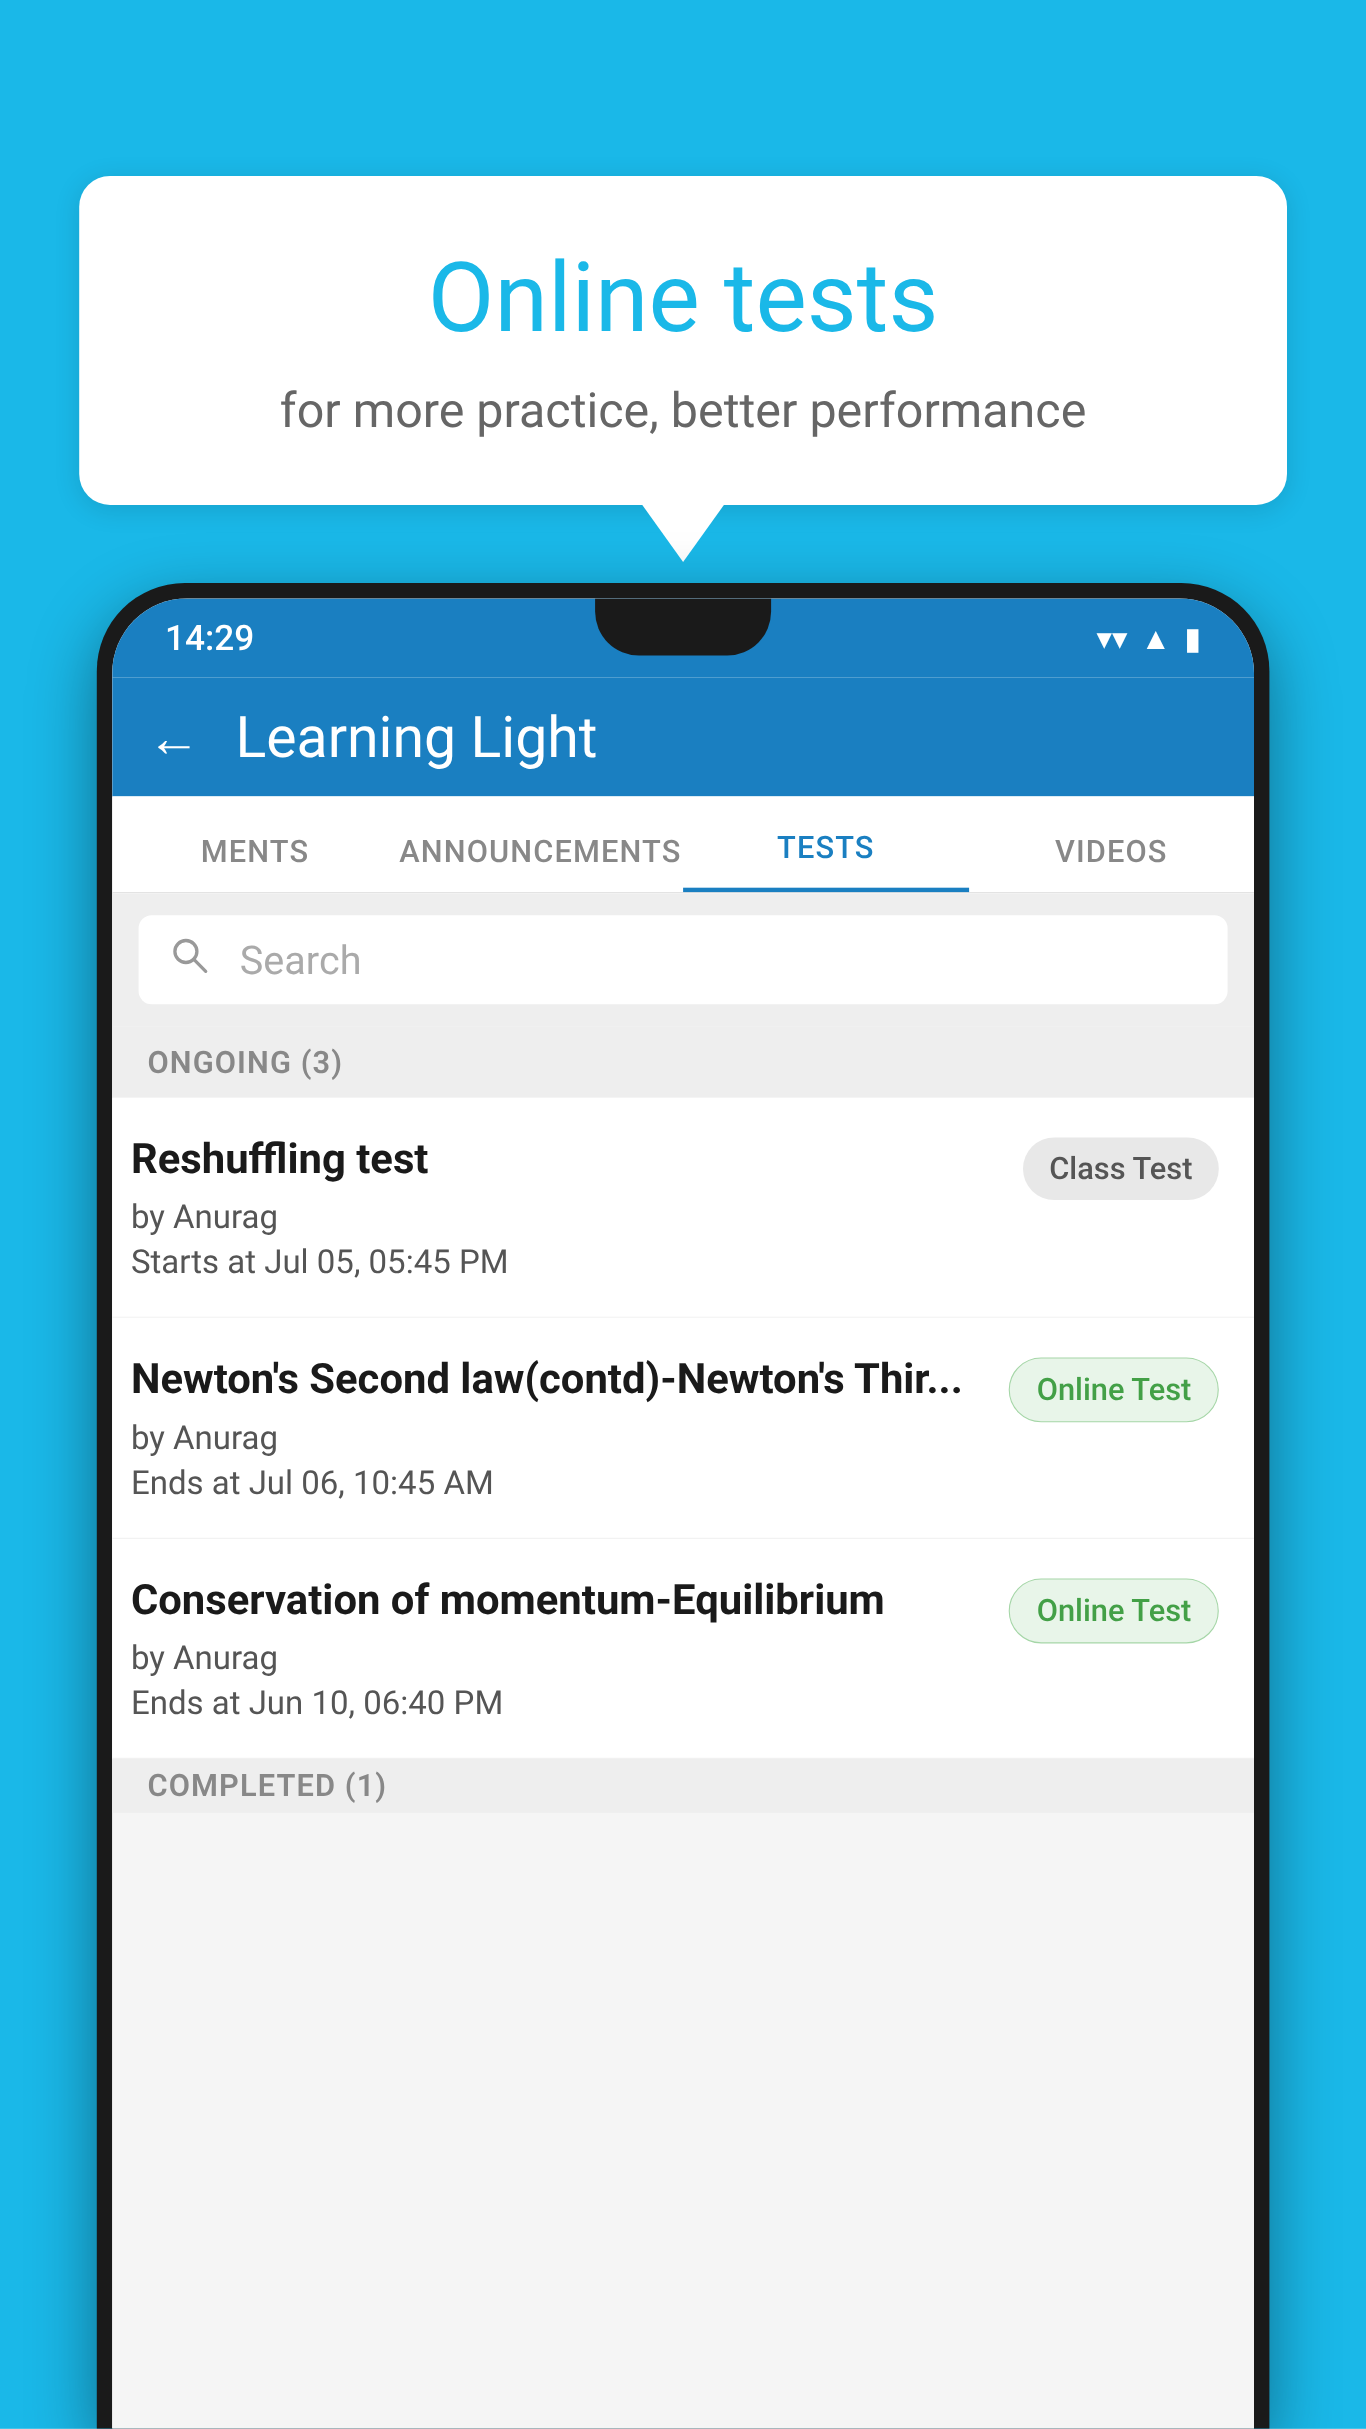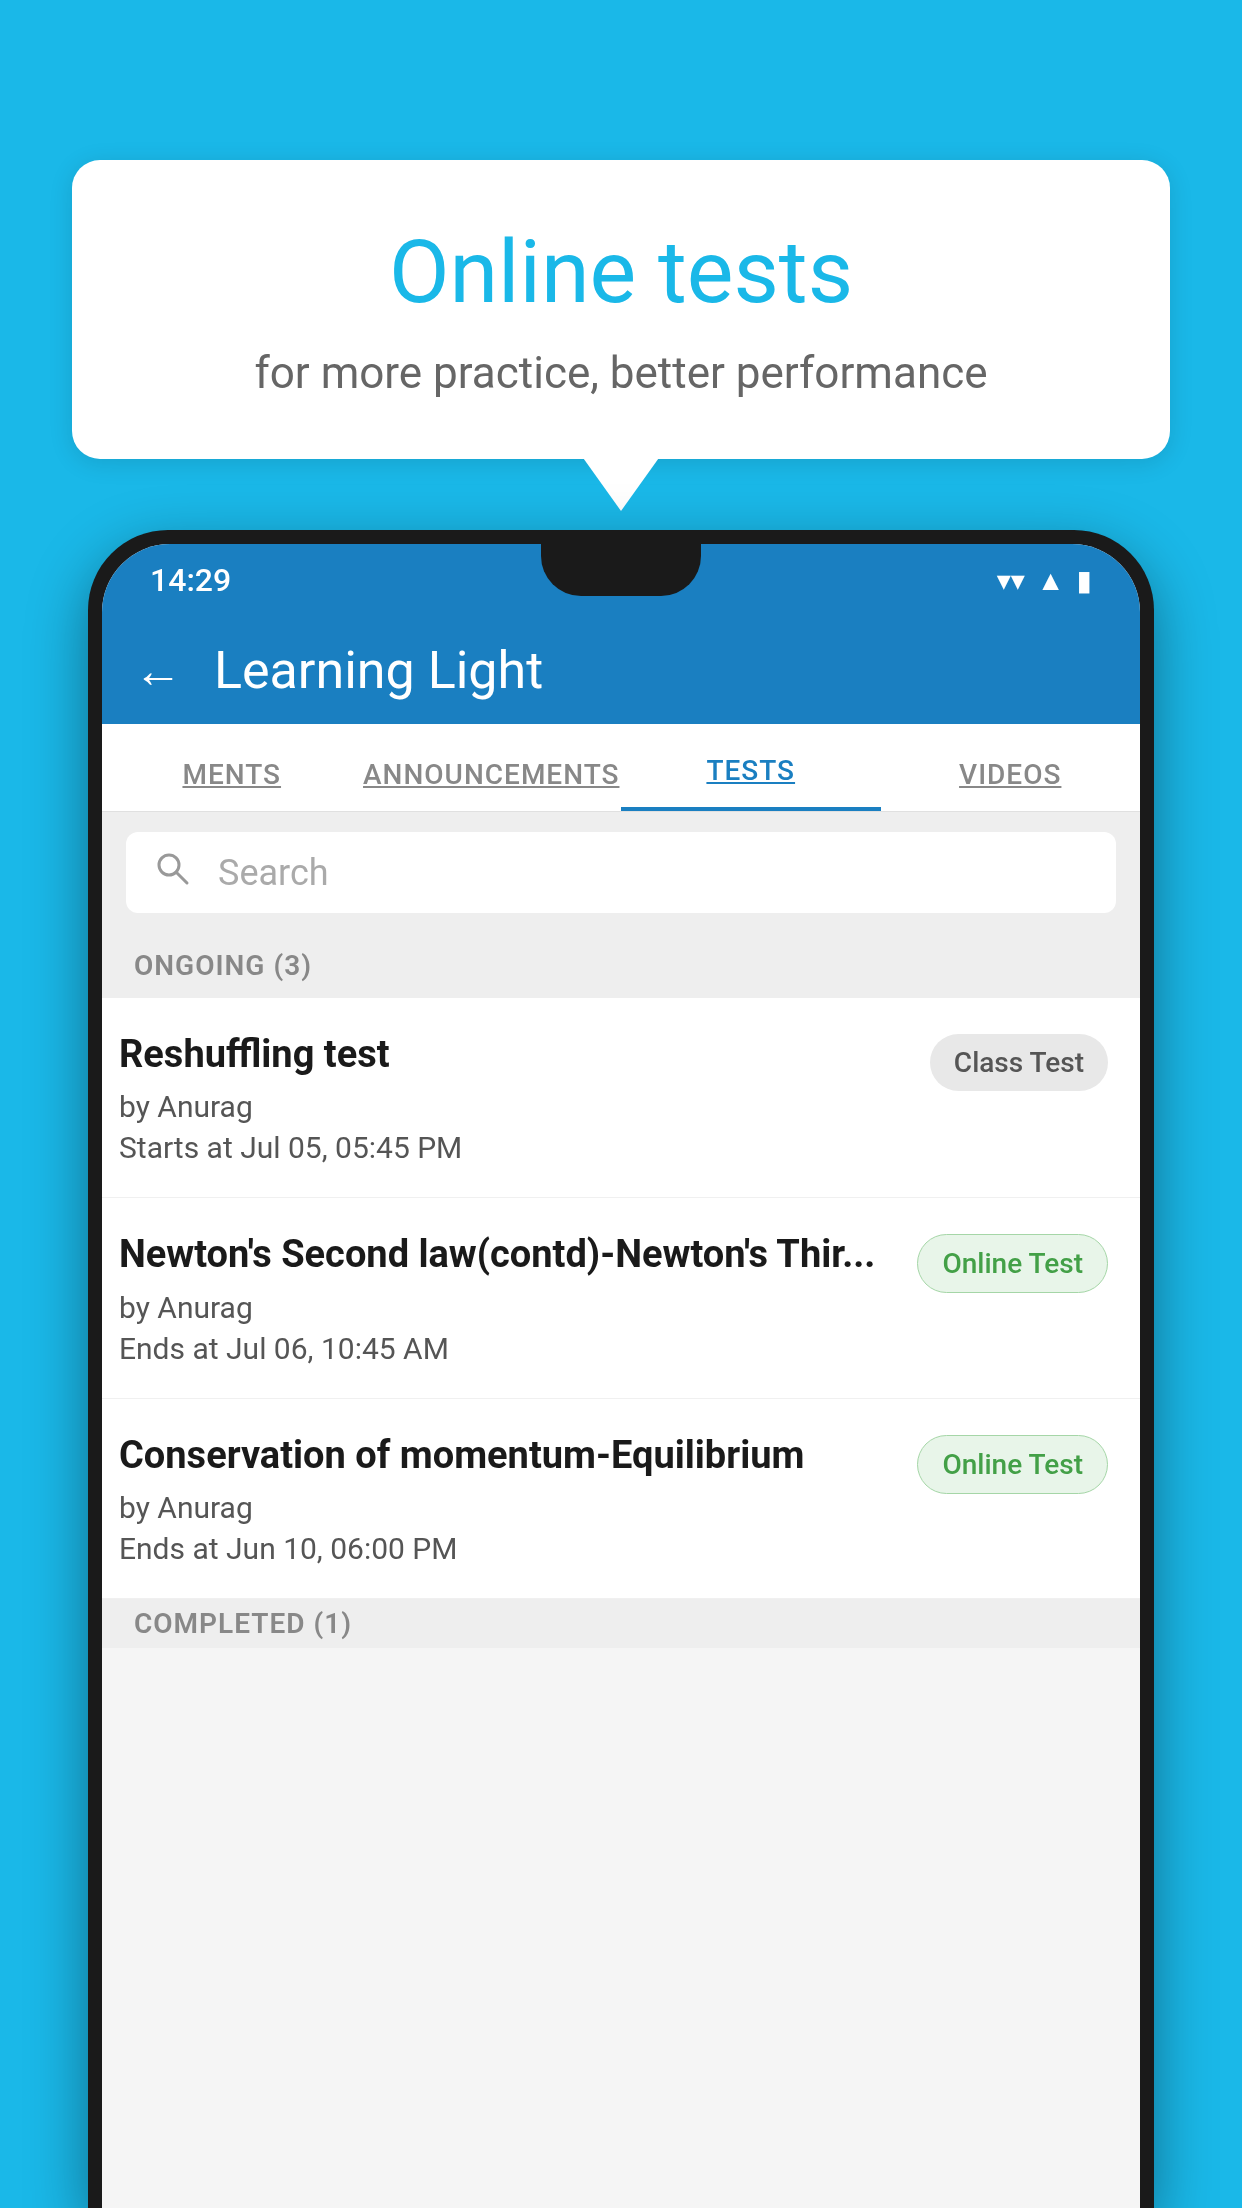--- a/index.html
+++ b/index.html
@@ -130,21 +130,20 @@
     .tab-item {
       flex: 1;
       text-align: center;
       padding-bottom: 20px;
       font-size: 28px;
       color: #888;
       font-weight: 500;
       letter-spacing: 1px;
       cursor: pointer;
       text-transform: uppercase;
-      text-decoration: underline;
     }
     .tab-item.active {
       color: #1a7fc1;
       border-bottom: 4px solid #1a7fc1;
     }
 
     
     .phone-screen {
       background: #f5f5f5;
       flex: 1;
@@ -328,21 +327,21 @@
             <div class="test-author">by Anurag</div>
             <div class="test-date">Ends at  Jul 06, 10:45 AM</div>
           </div>
           <div class="test-badge badge-online">Online Test</div>
         </div>
 
         <div class="test-item">
           <div class="test-content">
             <div class="test-title">Conservation of momentum-Equilibrium</div>
             <div class="test-author">by Anurag</div>
-            <div class="test-date">Ends at  Jun 10, 06:00 PM</div>
+            <div class="test-date">Ends at  Jun 10, 06:40 PM</div>
           </div>
           <div class="test-badge badge-online">Online Test</div>
         </div>
 
       </div>
 
       <div class="completed-header">COMPLETED (1)</div>
 
     </div>
 

